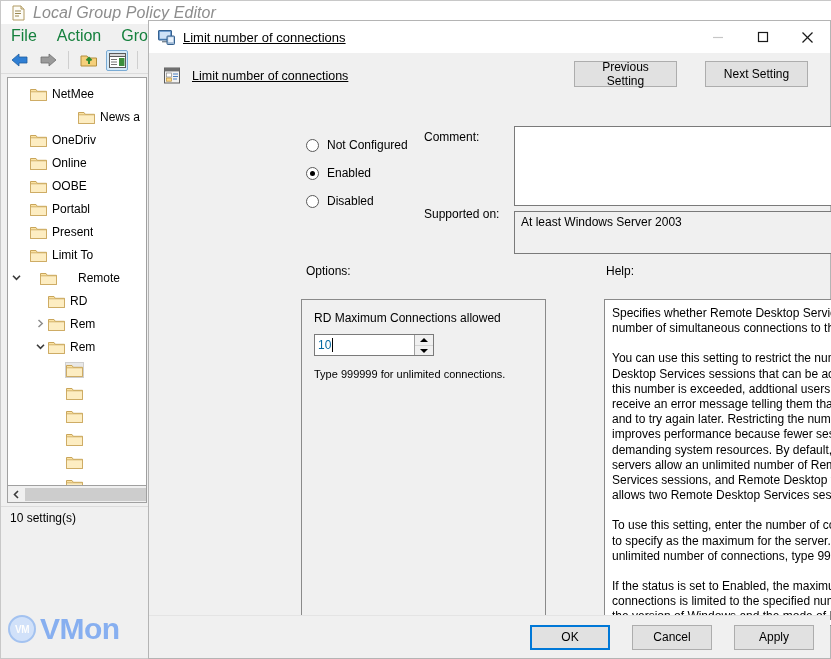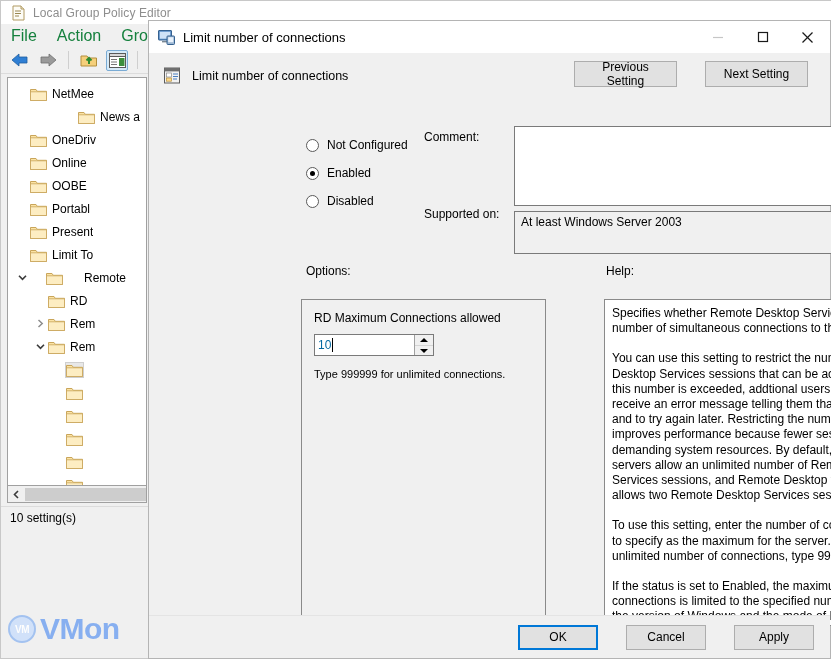--- a/index.html
+++ b/index.html
@@ -22,21 +22,21 @@
   }
   .mmc-titlebar {
     position: absolute; left: 0; top: 0; width: 831px; height: 23px;
     background: #ffffff;
     display: flex; align-items: center; padding-left: 9px;
   }
   .mmc-title-icon {
     width: 16px; height: 16px; margin-right: 7px; position: relative;
   }
   .mmc-title-text {
-    font-size: 12px; color: #8d8d8d; letter-spacing: 0.1px;
+    font-size: 16px; color: #8d8d8d; letter-spacing: 0.1px; font-style: italic;
   }
   .mmc-menubar {
     position: absolute; left: 0; top: 23px; width: 831px; height: 23px;
     background: #f0f0f0;
     display: flex; align-items: center; padding-left: 10px; gap: 20px;
   }
   .mmc-menu-item { font-size: 16px; color: #15803d; cursor: default; }
   .mmc-toolbar {
     position: absolute; left: 0; top: 46px; width: 831px; height: 27px;
     background: #f0f0f0;
@@ -105,20 +105,21 @@
     font-size: 30px; font-weight: bold; color: #7faaf0; letter-spacing: -0.5px;
   }
 
   
   .dlg {
     position: absolute; left: 148px; top: 20px;
     width: 683px; height: 639px;
     background: #f0f0f0;
     border: 1px solid #b4b4b4;
     box-shadow: 0 0 0 0 rgba(0,0,0,0);
+    text-decoration: underline;
   }
   .dlg-titlebar {
     height: 33px; background: #ffffff;
     display: flex; align-items: center; padding-left: 9px;
     border-bottom: 1px solid #f0f0f0;
   }
   .dlg-title-icon { width: 17px; height: 15px; margin-right: 8px; position: relative; }
   .dlg-title-text { font-size: 13px; color: #000; flex: 1 1 auto; }
   .win-btns { display: flex; height: 33px; }
   .win-btn {
@@ -213,21 +214,21 @@
   .help-text {
     padding: 6px 9px 0 7px; width: 344px;
     font-size: 12px; color: #000; line-height: 15.2px;
   }
   .help-text p { margin: 0 0 15px 0; }
 
   .dlg-footer {
     position: absolute; left: 0; right: 0; bottom: 0; height: 43px;
     background: #f0f0f0;
     display: flex; align-items: center; justify-content: flex-end;
-    padding-right: 16px; gap: 28px;
+    padding-right: 16px; gap: 22px;
     border-top: 1px solid #e4e4e4;
   }
   .btn.ok { width: 80px; height: 25px; border: 2px solid #0078d7; background: #e1e1e1; }
   .btn.cancel { width: 80px; height: 25px; }
   .btn.apply { width: 80px; height: 25px; }
 </style>
 </head>
 <body>
 
 <div id="root">
@@ -359,21 +360,21 @@
             <span class="tree-label">Present</span>
           </div>
           <div class="tree-row" style="padding-left: 6px;">
             <span class="expander"></span>
             <span class="folder-ico"><svg width="17" height="14" viewBox="0 0 17 14">
   <path d="M0.5 2.5 h5.5 l1.3 1.8 h9.2 v9.2 h-16 z" fill="#fbe3a4" stroke="#c9a55a" stroke-width="1"></path>
   <path d="M0.5 4.8 h16 v8.7 h-16 z" fill="#fdedc2" stroke="#c9a55a" stroke-width="0.8"></path>
 </svg></span>
             <span class="tree-label">Limit To</span>
           </div>
-          <div class="tree-row" style="padding-left: 6px; gap: 16px;">
+          <div class="tree-row" style=" gap: 16px;">
             <span class="expander">
               <svg class="chev" viewBox="0 0 9 9">
                 <path d="M1 2.7 L4.5 6.3 L8 2.7" fill="none" stroke="#3b3b3b" stroke-width="1.6"></path>
               </svg>
             </span>
             <span class="folder-ico"><svg width="17" height="14" viewBox="0 0 17 14">
   <path d="M0.5 2.5 h5.5 l1.3 1.8 h9.2 v9.2 h-16 z" fill="#fbe3a4" stroke="#c9a55a" stroke-width="1"></path>
   <path d="M0.5 4.8 h16 v8.7 h-16 z" fill="#fdedc2" stroke="#c9a55a" stroke-width="0.8"></path>
 </svg></span>
             <span class="tree-label">Remote</span>

